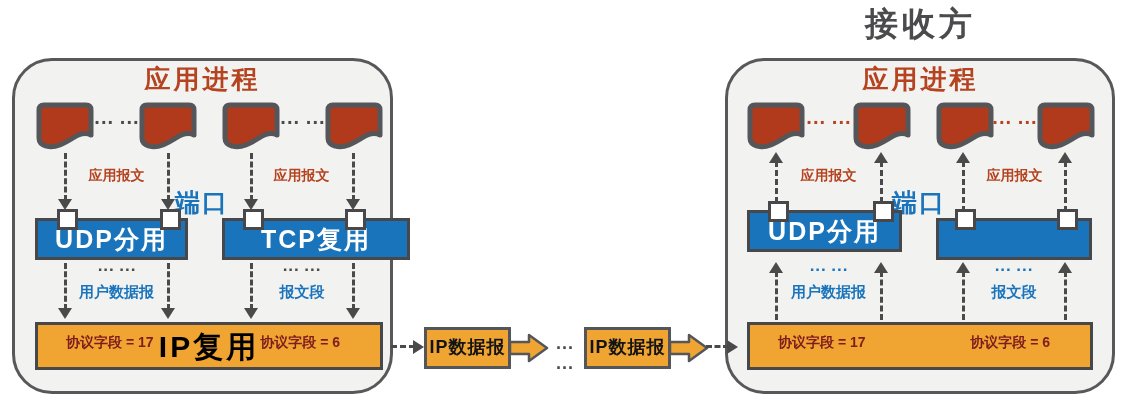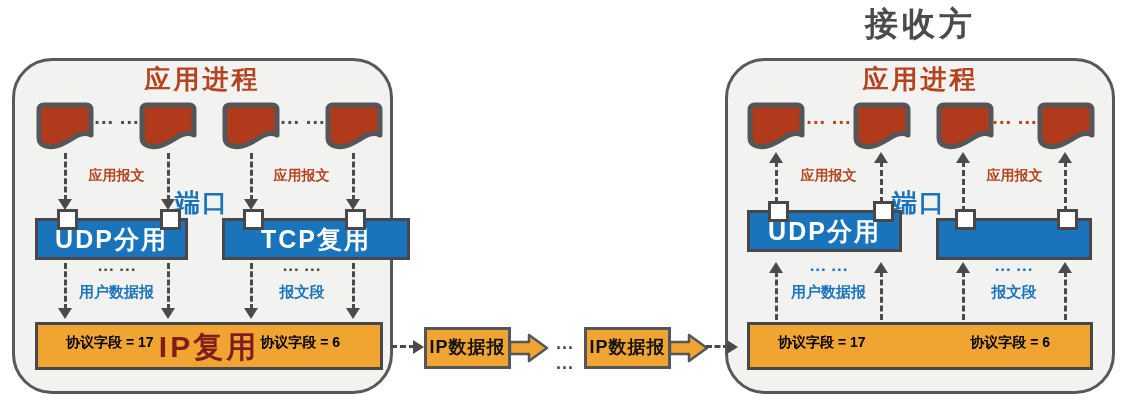--- a/index.html
+++ b/index.html
@@ -11,22 +11,22 @@
   .proc{position:absolute;width:58px;height:50px;}
   .dots{position:absolute;font-weight:bold;font-size:20px;text-align:center;line-height:20px;}
   .dots-grey{color:#4a4a4b;} .dots-red{color:#b5431f;} .dots-blue{color:#1a74bc;}
   .lbl-o{position:absolute;font-weight:bold;font-size:14px;color:#b5431f;text-align:center;}
   .lbl-b{position:absolute;font-weight:bold;font-size:15px;color:#1a74bc;text-align:center;}
   .port-lbl{position:absolute;font-weight:bold;font-size:25px;color:#1a74bc;text-align:center;letter-spacing:2px;}
   .bluebox{position:absolute;height:42px;background:#1a74bc;border:3px solid #48484a;box-sizing:border-box;
            color:#fff;font-weight:bold;font-size:25px;text-align:center;line-height:36px;letter-spacing:2px;}
   .port{position:absolute;width:15px;height:15px;background:#fff;border:3px solid #48484a;top:-12px;}
   .ipbox{position:absolute;height:48px;background:#f0a432;border:3px solid #48484a;box-sizing:border-box;}
-  .proto{position:absolute;top:9px;font-weight:bold;font-size:14px;color:#000000;white-space:nowrap;}
-  .iptitle{position:absolute;left:0;right:0;top:2px;text-align:center;font-weight:bold;font-size:30px;color:#7f1d1d;letter-spacing:3px;}
+  .proto{position:absolute;top:9px;font-weight:bold;font-size:14px;color:#7f1d1d;white-space:nowrap;}
+  .iptitle{position:absolute;left:0;right:0;top:2px;text-align:center;font-weight:bold;font-size:30px;color:#000000;letter-spacing:3px;}
   .dgram{position:absolute;top:327px;width:87px;height:42px;background:#f0a432;border:3px solid #55565a;box-sizing:border-box;
          color:#141414;font-weight:bold;font-size:18px;text-align:center;line-height:35px;letter-spacing:1px;}
   
   .va{position:absolute;width:3px;}
   .va .ln{position:absolute;left:0;width:0;border-left:3px dashed #4a4a4b;}
   .ln-d{top:0;bottom:9px;} .ln-u{top:9px;bottom:0;}
   .hd{position:absolute;width:0;height:0;}
   .hd-d{left:-5.5px;bottom:0;border-left:7px solid transparent;border-right:7px solid transparent;border-top:11px solid #4a4a4b;}
   .hd-u{left:-5.5px;top:0;border-left:7px solid transparent;border-right:7px solid transparent;border-bottom:11px solid #4a4a4b;}
   

